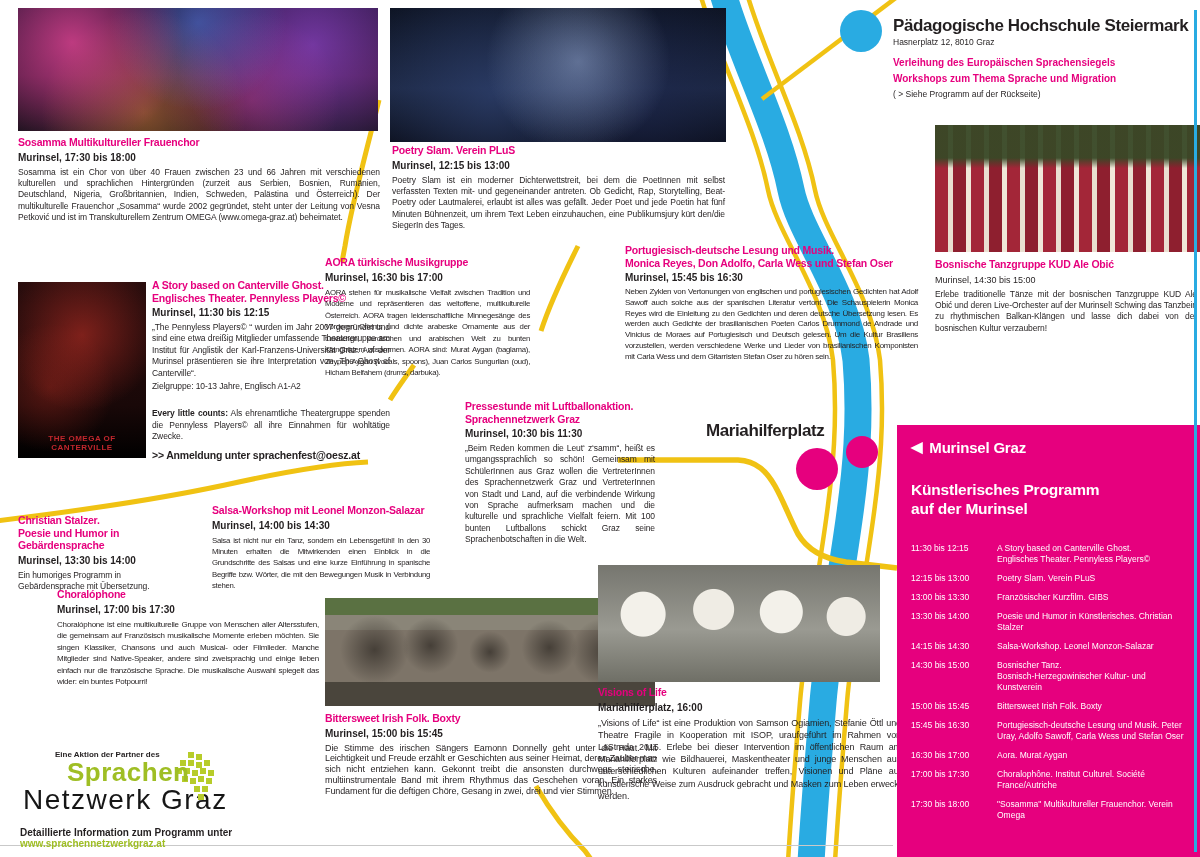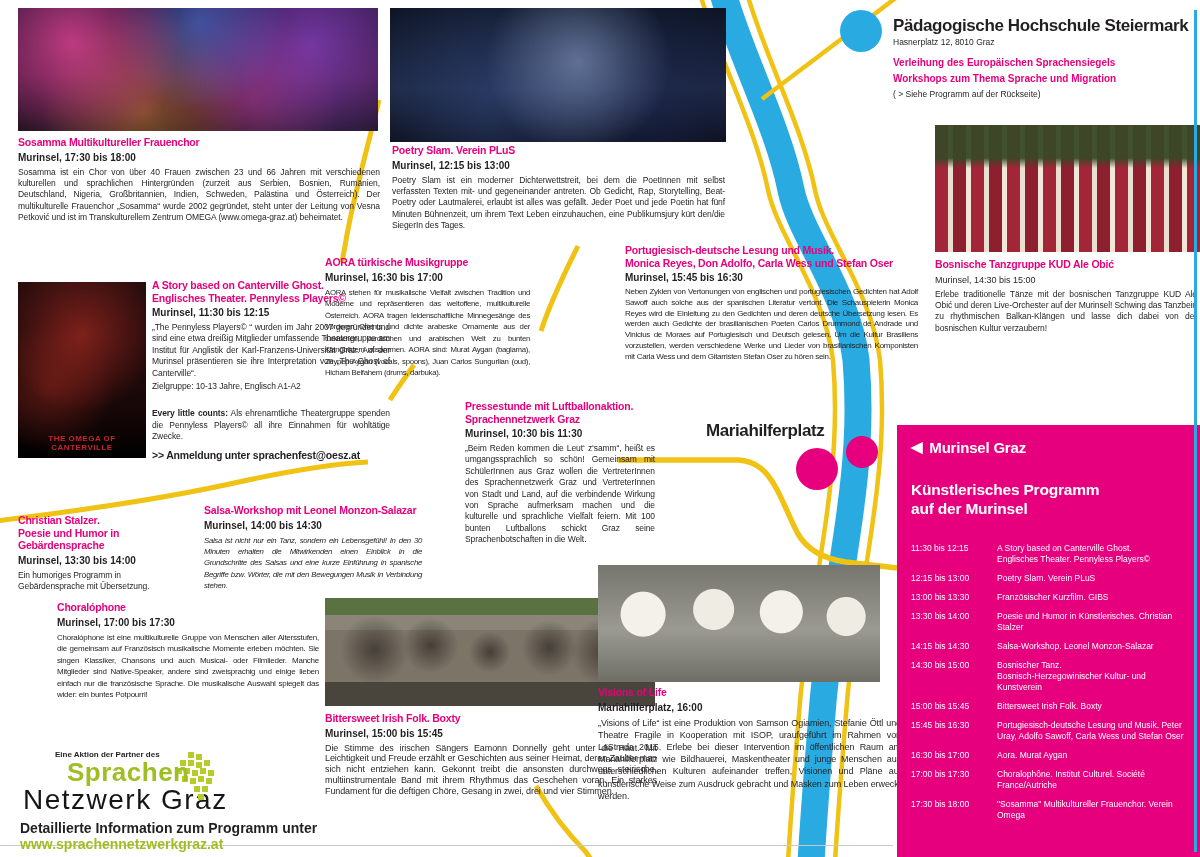--- a/index.html
+++ b/index.html
@@ -66,43 +66,43 @@
   #ev-sosamma{left:18px;top:136px;width:362px;}
   #ev-poetry{left:392px;top:144px;width:333px;}
   #ev-canterville{left:152px;top:279px;width:238px;}
   #ev-aora{left:325px;top:256px;width:205px;}
   #ev-aora .b{font-size:7.8px;letter-spacing:-0.3px;line-height:11.5px;}
   #ev-portug{left:625px;top:244px;width:293px;}
   #ev-portug .b{font-size:8px;letter-spacing:-0.3px;line-height:10.8px;}
   #ev-bosnisch{left:935px;top:258px;width:262px;}
   #ev-presse{left:465px;top:400px;width:190px;}
   #ev-stalzer{left:18px;top:514px;width:175px;}
-  #ev-salsa{left:204px;top:504px;width:218px;}
-  #ev-salsa .b{font-size:7.8px;letter-spacing:-0.3px;font-style:italic;}
-  #ev-choral{left:57px;top:601px;width:262px;}
+  #ev-salsa{left:212px;top:504px;width:218px;}
+  #ev-salsa .b{font-size:7.8px;letter-spacing:-0.3px;}
+  #ev-choral{left:57px;top:588px;width:262px;}
   #ev-choral .b{font-size:8px;letter-spacing:-0.25px;line-height:11.6px;}
   #ev-bitter{left:325px;top:712px;width:332px;}
   #ev-bitter .b{font-size:9px;line-height:10.9px;}
   #ev-visions{left:598px;top:686px;width:303px;}
   #ev-visions .b{font-size:9px;line-height:12.2px;}
   
   #panel{position:absolute;left:897px;top:425px;width:303px;height:432px;background:#e6007e;z-index:3;color:#fff;box-sizing:border-box;padding:13px 12px 0 14px;}
   #panel-head{font-size:15px;font-weight:bold;display:flex;align-items:center;gap:7px;letter-spacing:-0.2px;}
   #panel-sub{font-size:15.5px;font-weight:bold;line-height:19px;white-space:pre-line;margin-top:24px;letter-spacing:-0.2px;}
   #schedule{margin-top:25px;}
   .sched-row{display:flex;margin-bottom:8px;font-size:8.5px;line-height:11px;}
   .sched-time{width:72px;flex:none;}
   .sched-desc{flex:1;padding-left:14px;white-space:pre-line;}
   
   #footer{position:absolute;left:20px;top:750px;width:330px;z-index:3;}
   #footer-pre{font-size:8px;font-weight:bold;margin:0 0 0 35px;}
   #brand-sprachen{color:#9fbe24;font-weight:bold;font-size:26px;line-height:26px;margin-left:47px;letter-spacing:0.5px;position:relative;z-index:2;}
   #brand-blob{position:absolute;left:150px;top:2px;z-index:1;}
   #brand-netzwerk{font-size:28px;line-height:30px;color:#161616;letter-spacing:1.5px;font-weight:400;margin-left:3px;}
-  #footer-info{font-size:14px;font-weight:bold;margin-top:5px;}
+  #footer-info{font-size:10px;font-weight:bold;margin-top:12px;}
   #footer-info .url{color:#9fbe24;}
   #bottom-line{position:absolute;left:0;top:845px;width:893px;height:1px;background:#c9c9c9;z-index:1;}
   #edge-line{position:absolute;left:1194px;top:10px;width:3px;height:842px;background:#29abe2;z-index:5;}
 </style>
 </head>
 <body>
 
 <div id="page">
 
   <svg id="map-svg" width="1200" height="857" viewBox="0 0 1200 857">

